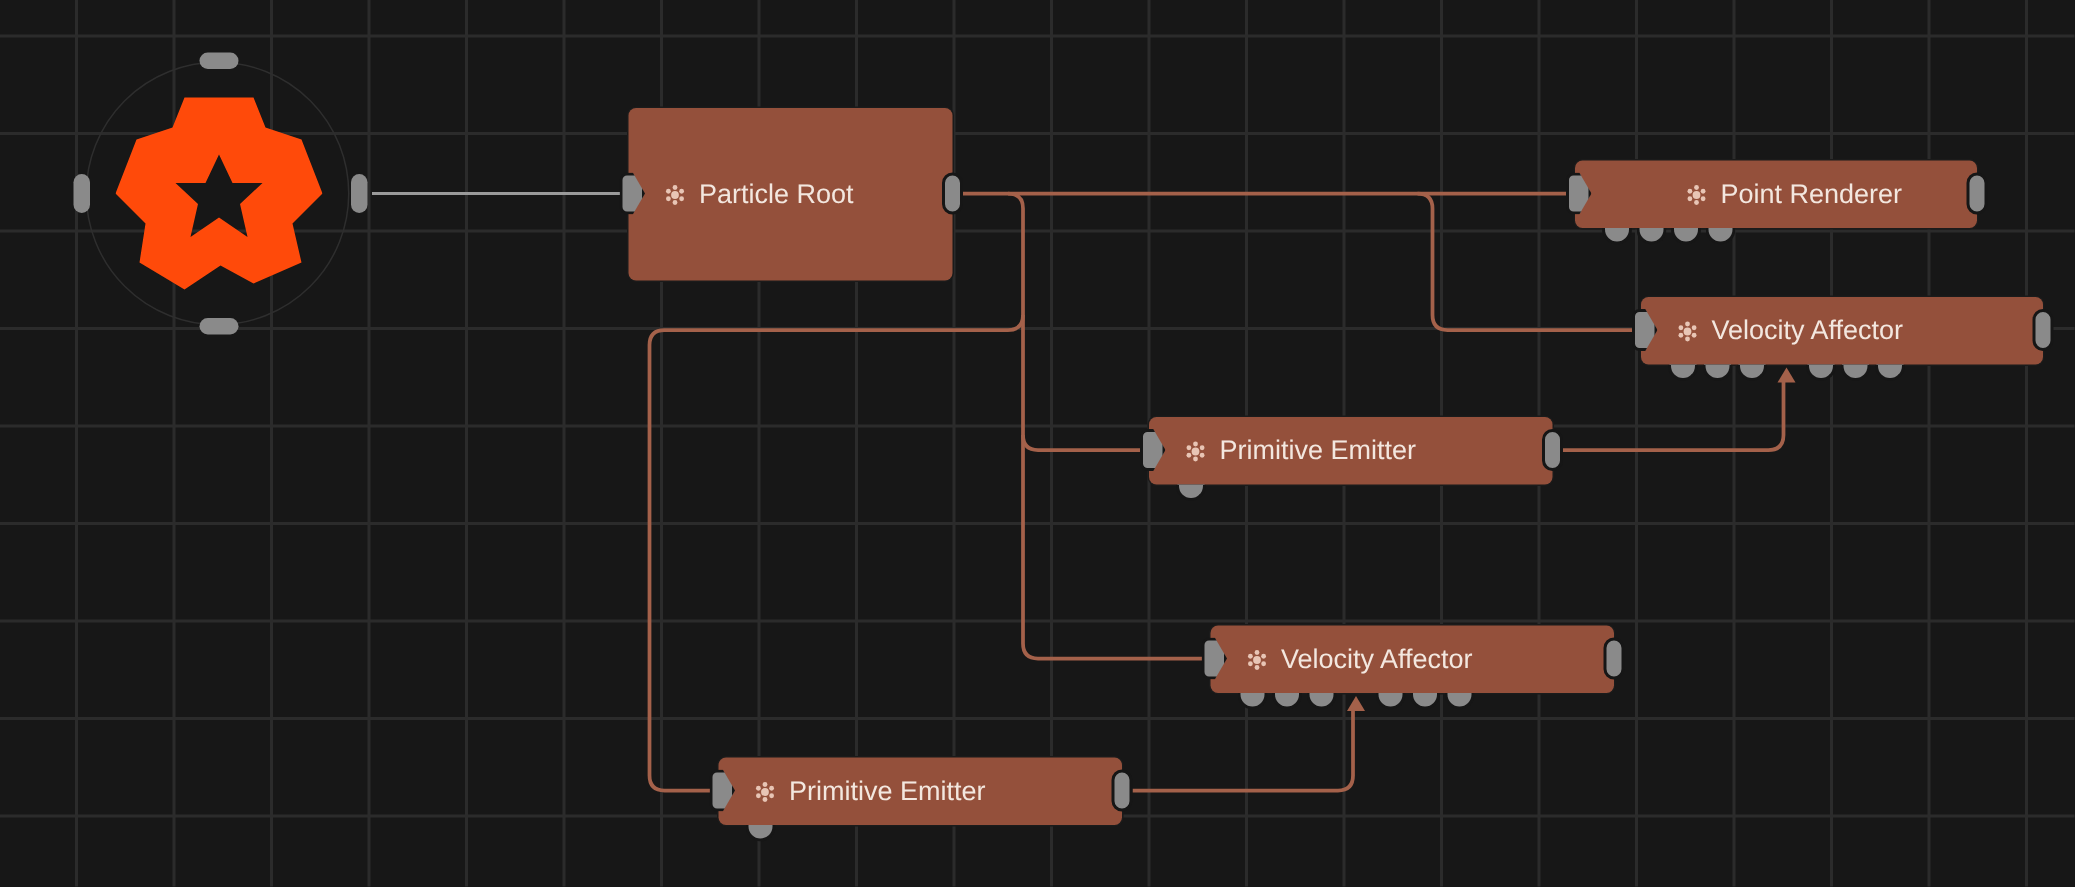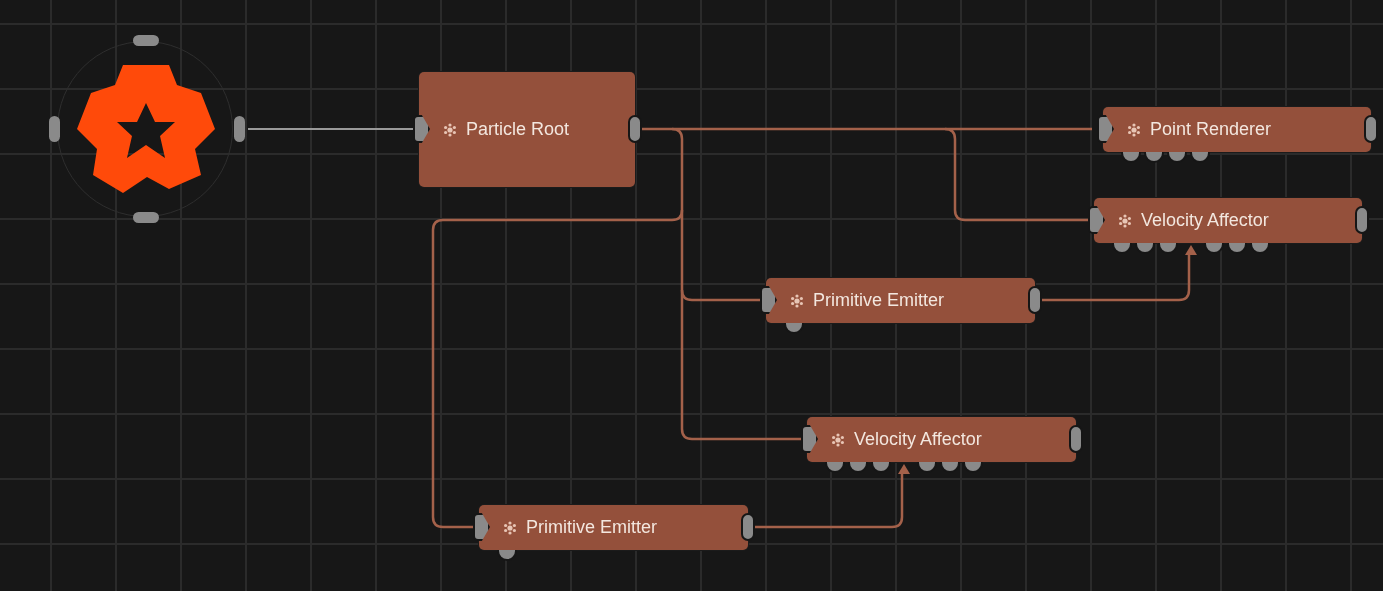--- a/index.html
+++ b/index.html
@@ -95,21 +95,21 @@
           <circle cx="11.4" cy="4.5" r="1.6"></circle>
           <circle cx="2.6" cy="9.5" r="1.6"></circle>
           <circle cx="11.4" cy="9.5" r="1.6"></circle>
         </g>
       </svg>
     <span>Particle Root</span>
   </div>
   <div class="port-out" style="right:-7px; top:43px;"></div>
 </div>
 
-<div class="node" style="left:1103px; top:107px; width:268px; height:45px; padding-left:24px;">
+<div class="node" style="left:1050px; top:107px; width:268px; height:45px; padding-left:24px;justify-content:center;">
   <div class="port-in" style="left:-6px; top:8px;"></div>
   <div class="title">
     <svg class="gear" viewBox="0 0 14 14">
         <g fill="#e8c5b5">
           <circle cx="7" cy="7" r="2.6"></circle>
           <circle cx="7" cy="2" r="1.6"></circle>
           <circle cx="7" cy="12" r="1.6"></circle>
           <circle cx="2.6" cy="4.5" r="1.6"></circle>
           <circle cx="11.4" cy="4.5" r="1.6"></circle>
           <circle cx="2.6" cy="9.5" r="1.6"></circle>

